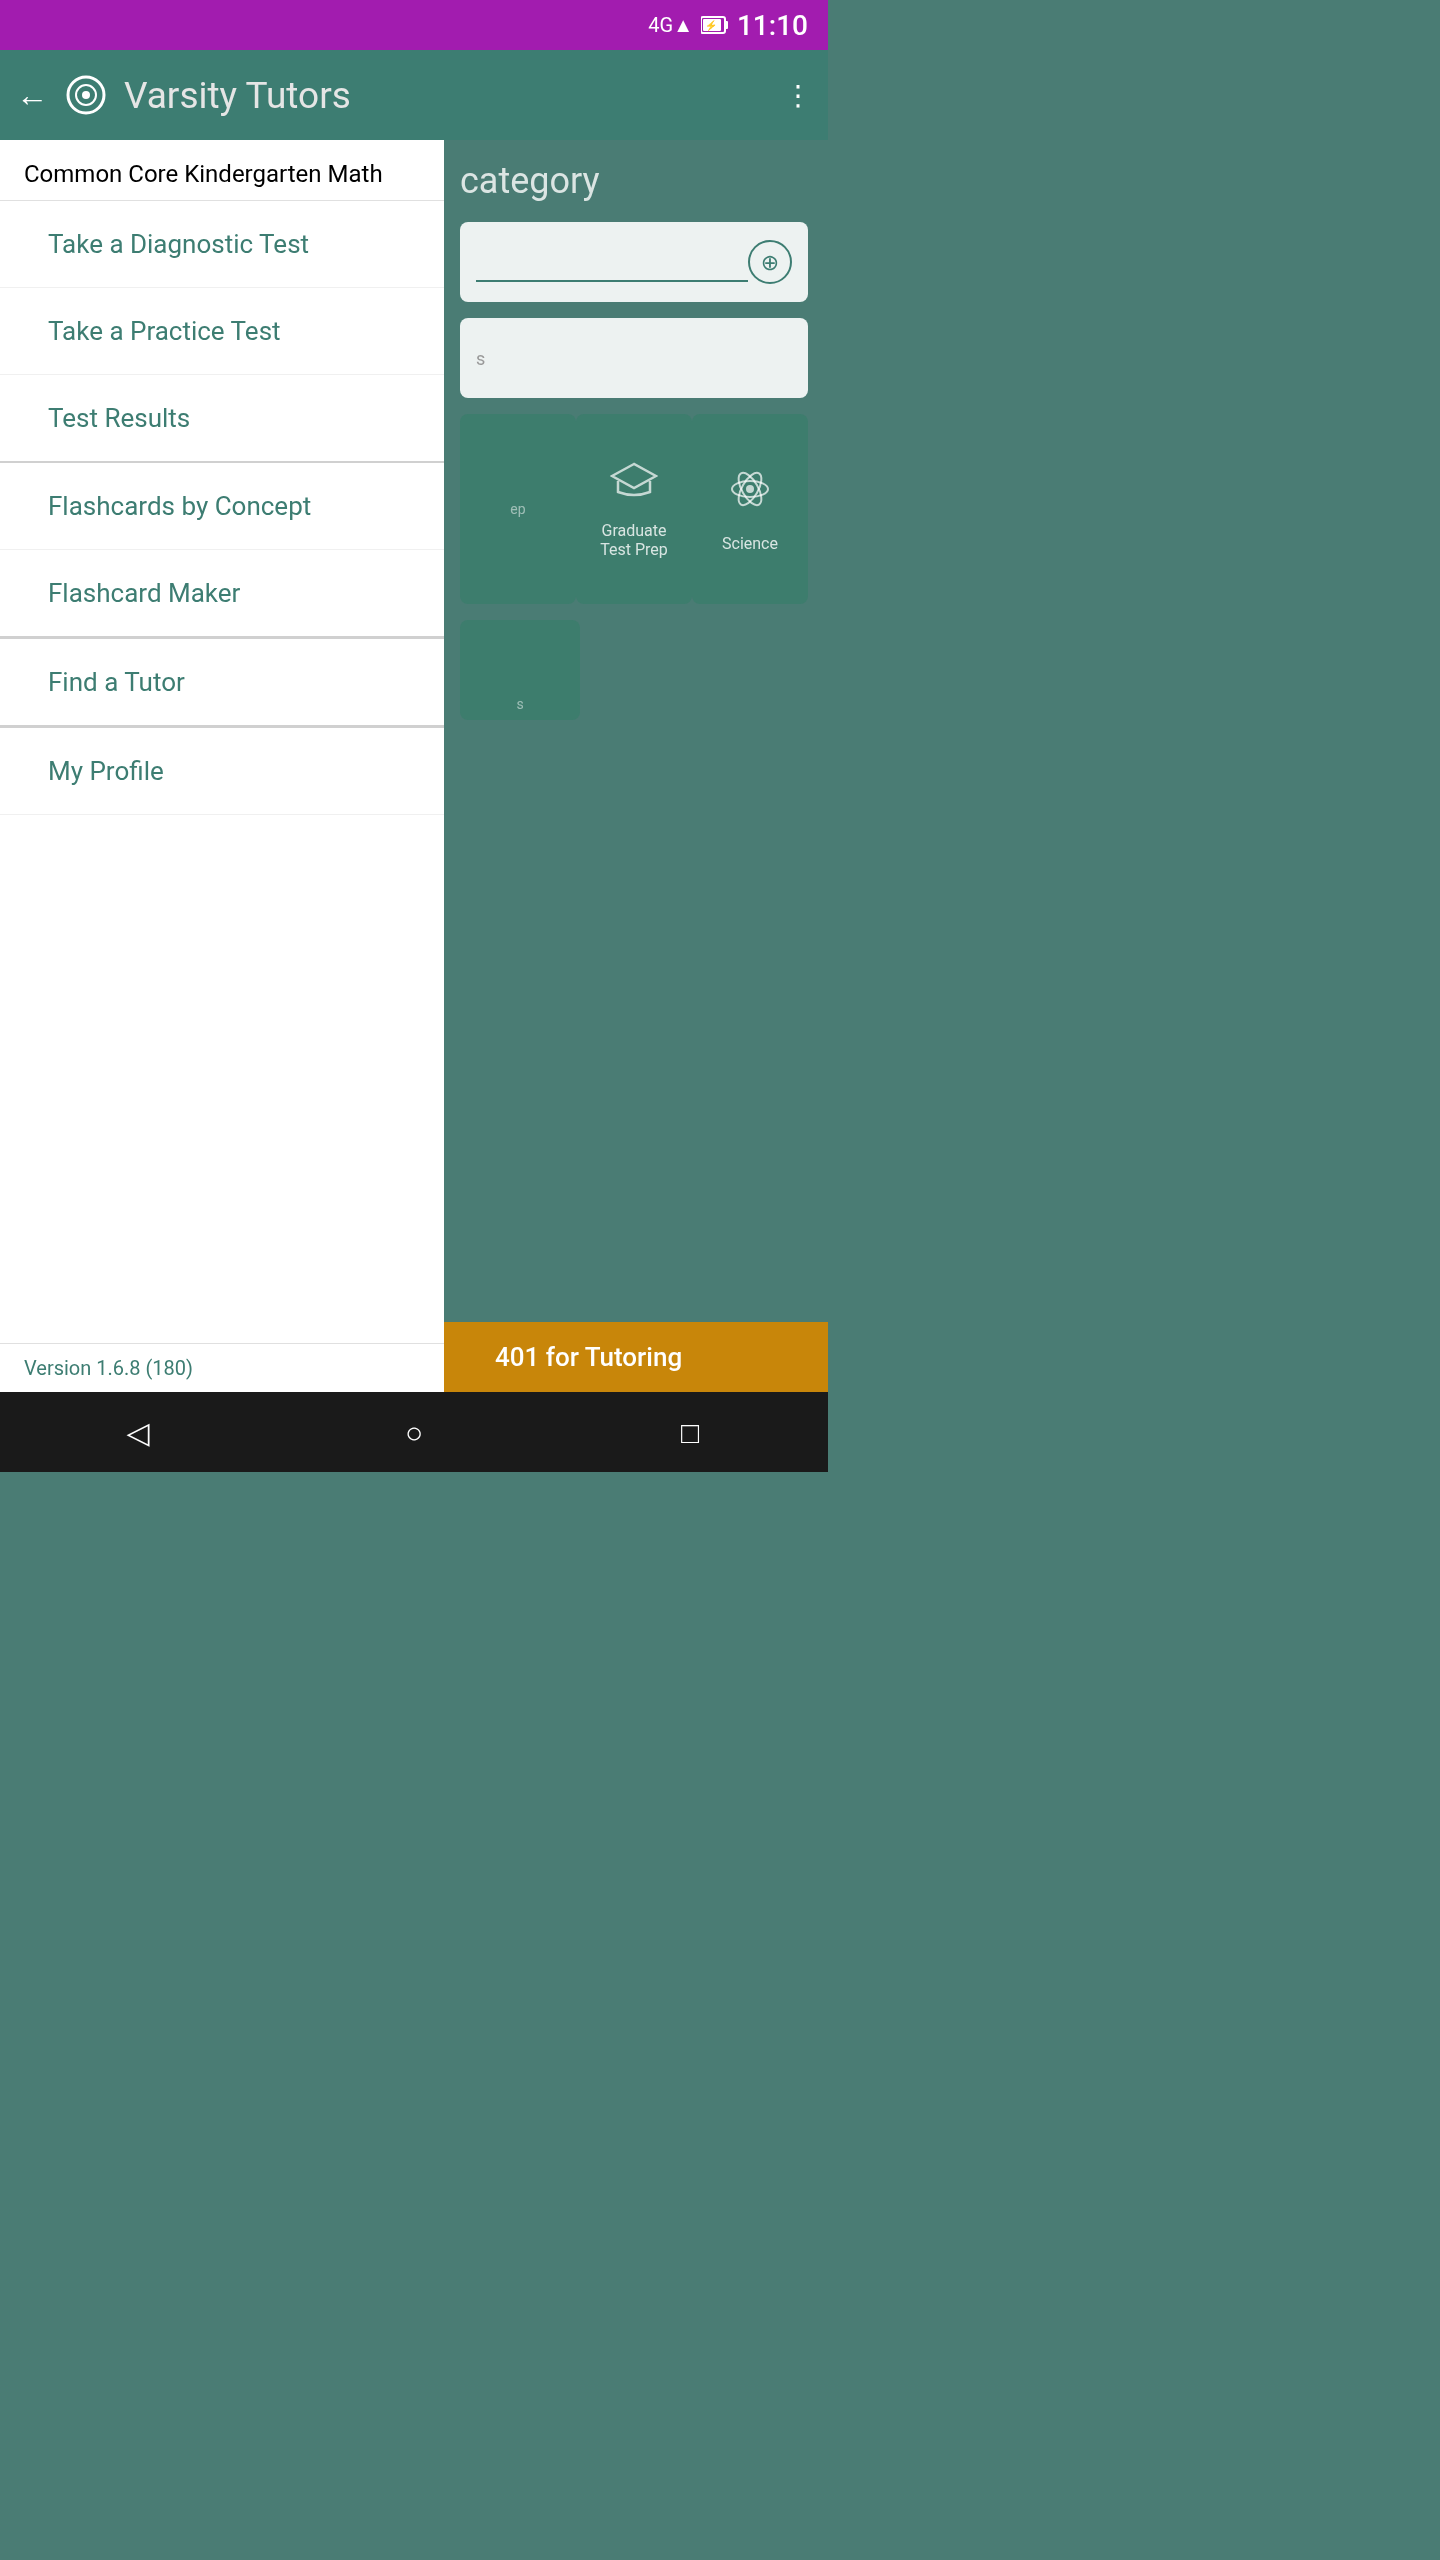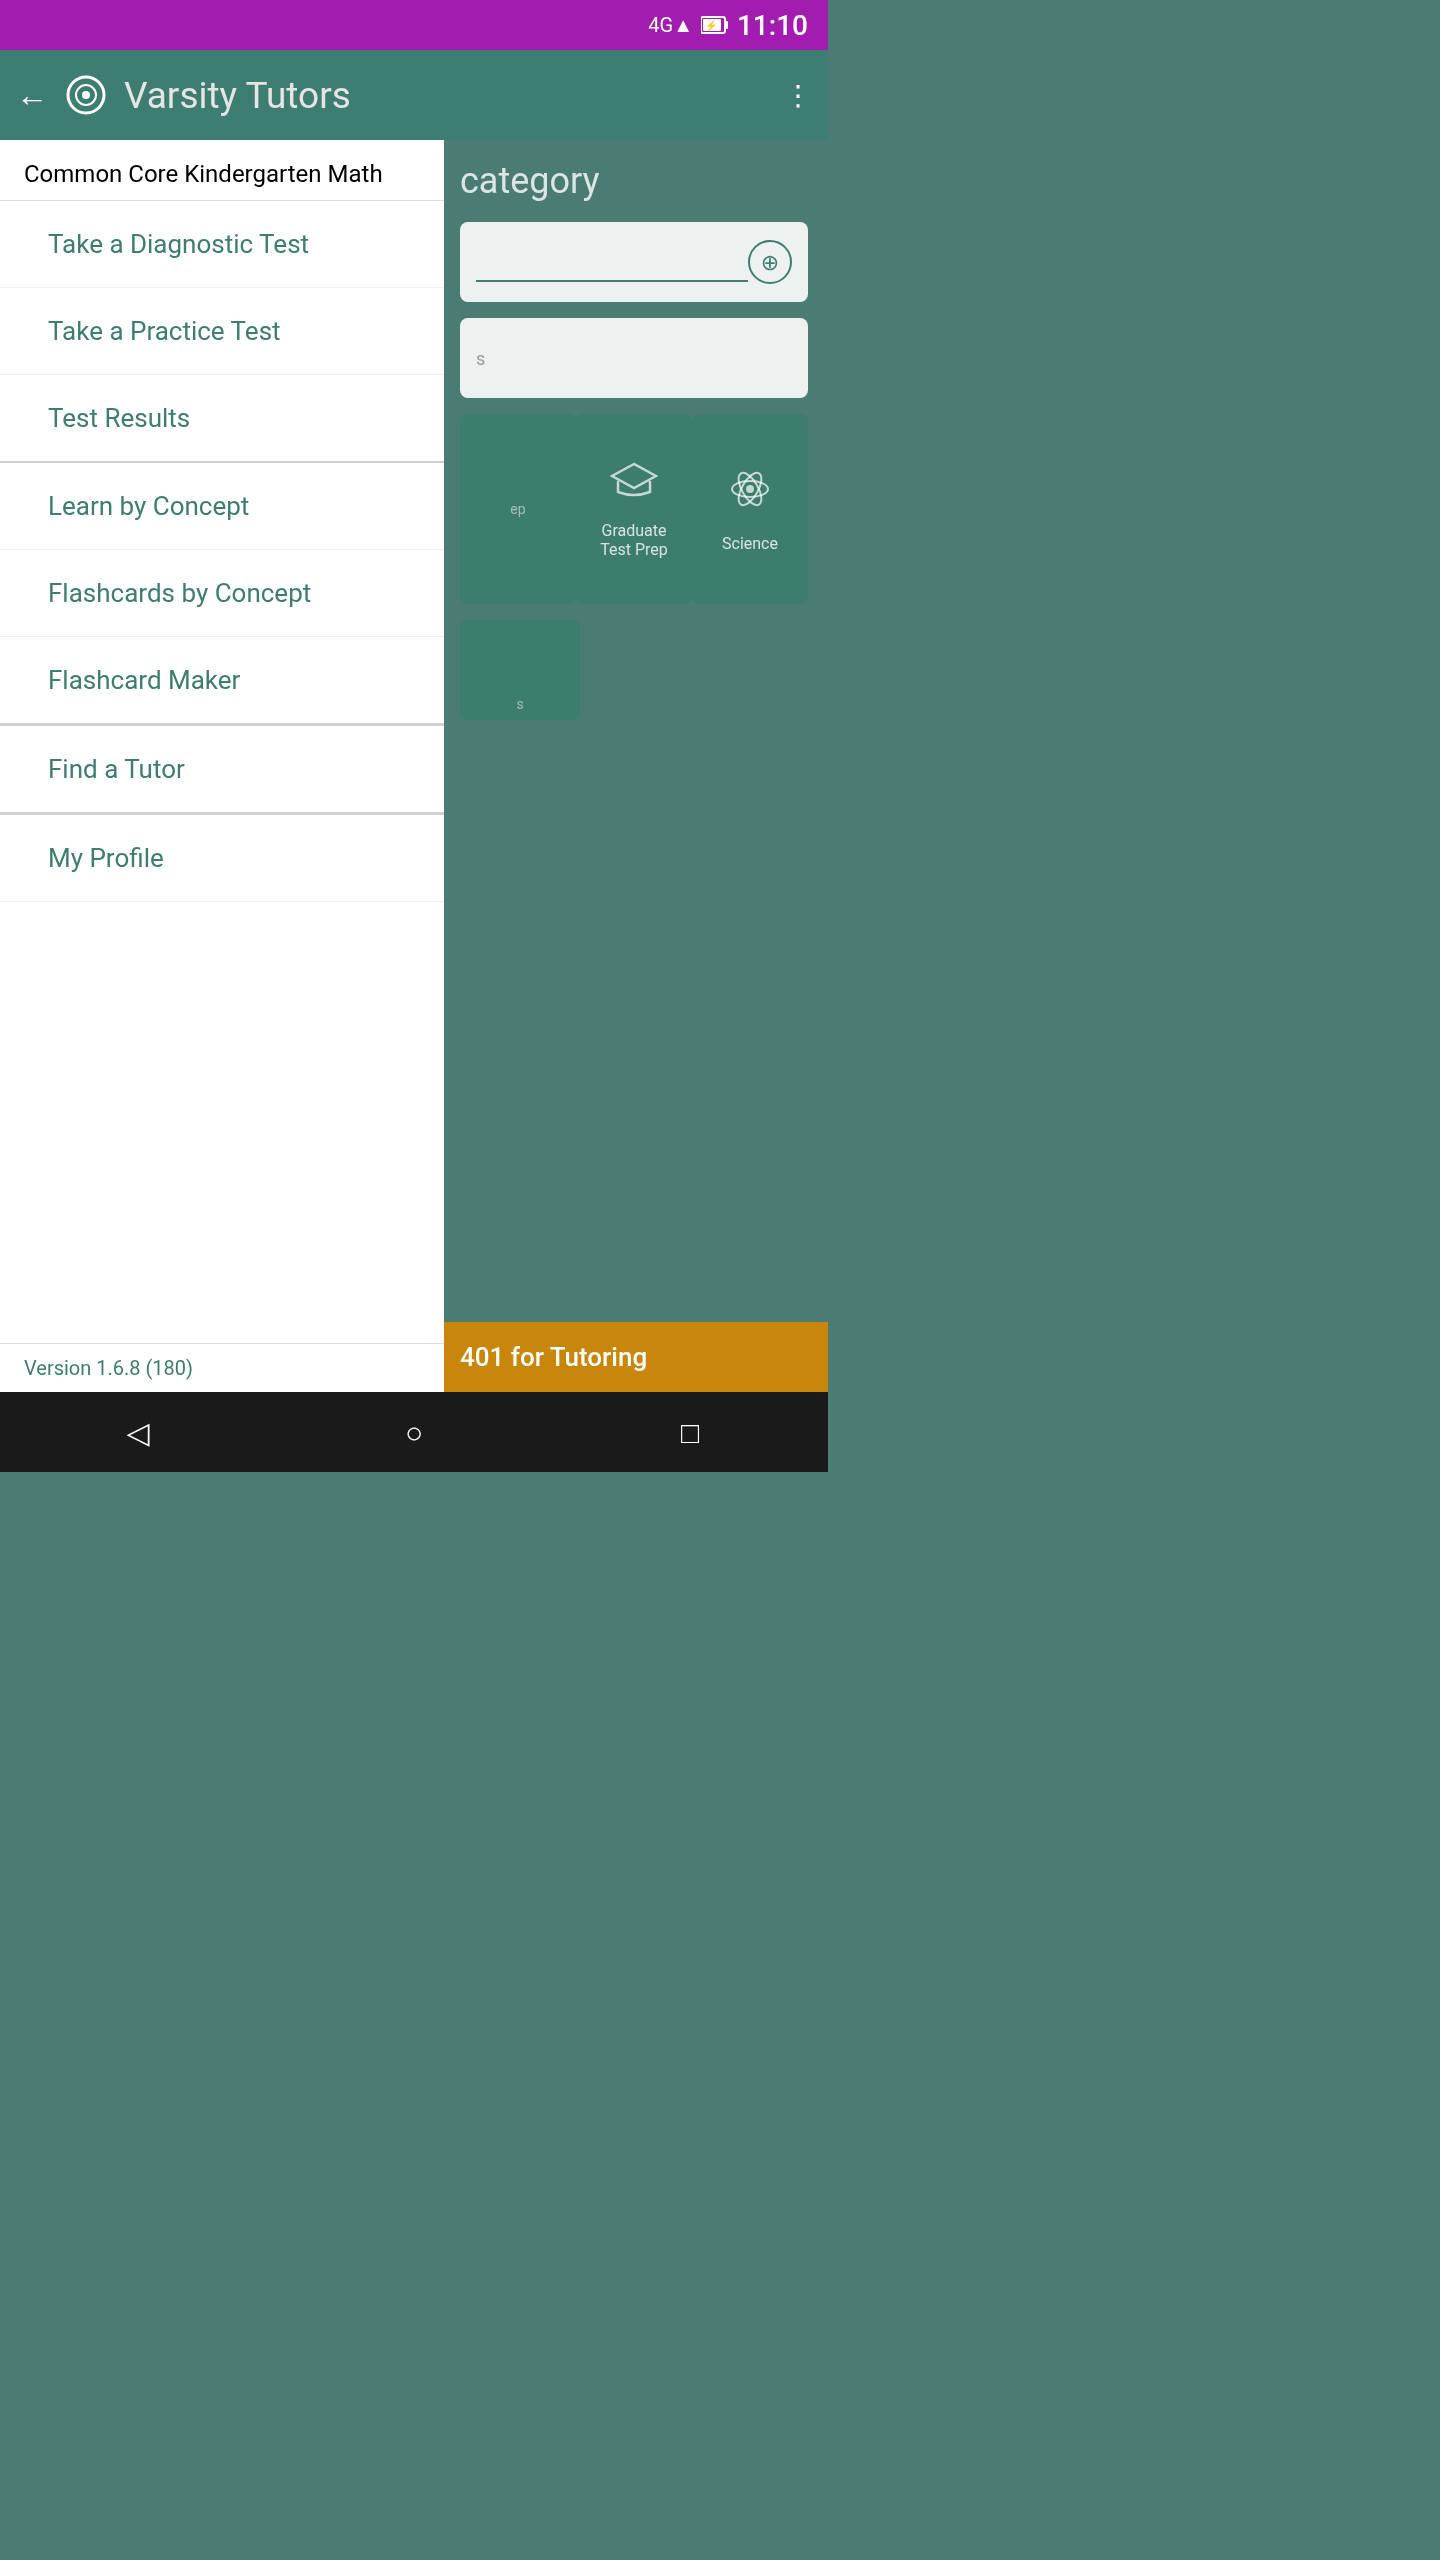--- a/index.html
+++ b/index.html
@@ -173,20 +173,21 @@
       background: #c8860a;
       display: flex;
       align-items: center;
       padding: 0 20px;
     }
 
     .bottom-gold-text {
       color: white;
       font-size: 26px;
       font-weight: 500;
+      margin-left: 35px;
     }
 
     
     .drawer {
       position: absolute;
       top: 140px;
       left: 0;
       width: 444px;
       bottom: 80px;
       background: white;
@@ -346,23 +347,20 @@
     <span class="drawer-item-text">Take a Diagnostic Test</span>
   </div>
   <div class="drawer-item">
     <span class="drawer-item-text">Take a Practice Test</span>
   </div>
   <div class="drawer-item" style="border-bottom:2px solid #d0d0d0;">
     <span class="drawer-item-text">Test Results</span>
   </div>
 
   <div class="drawer-item">
-    <span class="drawer-item-text">Learn by Concept</span>
-  </div>
-  <div class="drawer-item">
     <span class="drawer-item-text">Flashcards by Concept</span>
   </div>
   <div class="drawer-item" style="border-bottom:2px solid #d0d0d0;">
     <span class="drawer-item-text">Flashcard Maker</span>
   </div>
 
   <div class="drawer-item drawer-section" style="border-bottom:2px solid #d0d0d0;">
     <span class="drawer-item-text">Find a Tutor</span>
   </div>
 

